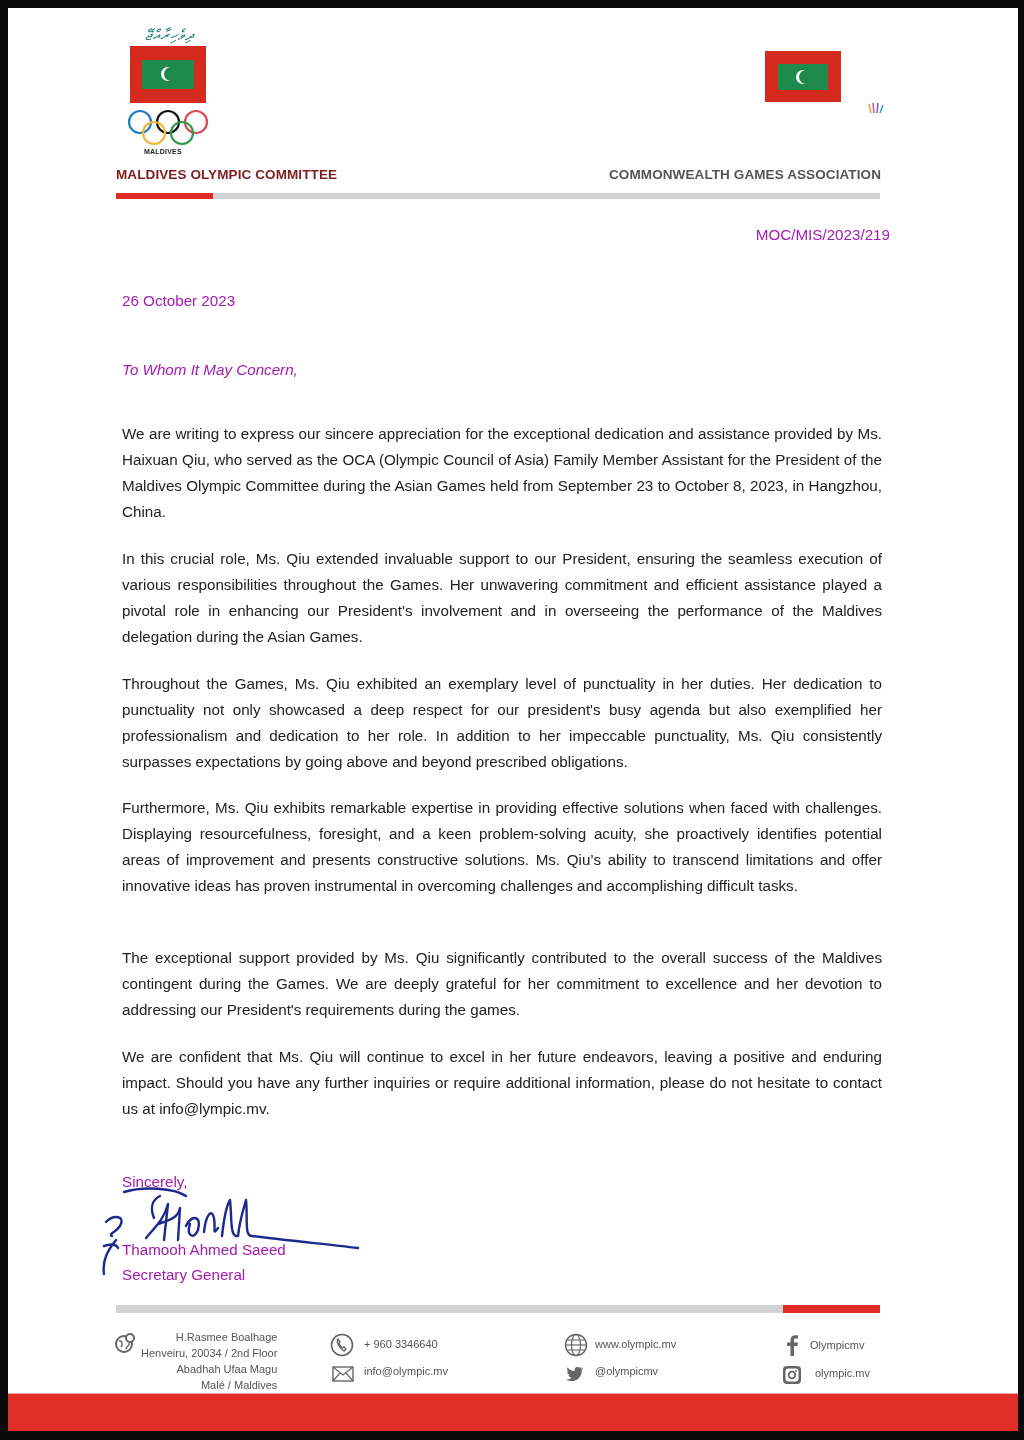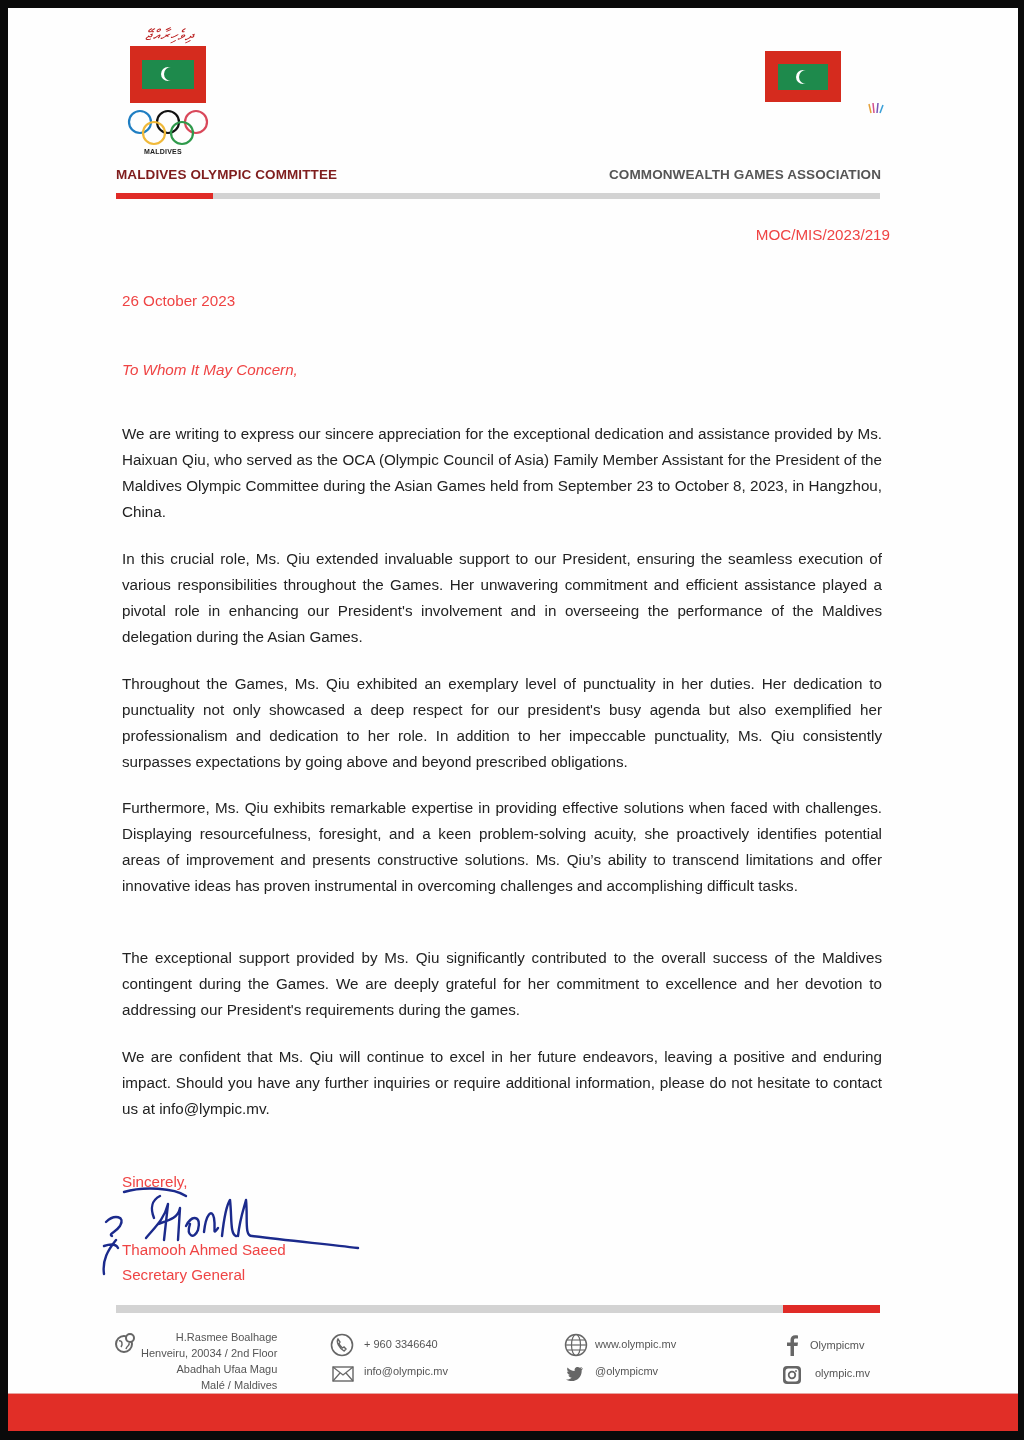--- a/index.html
+++ b/index.html
@@ -1,21 +1,21 @@
 <!DOCTYPE html>
 <html><head>
 <meta charset="utf-8">
 <style>
   html, body { margin: 0; padding: 0; }
   body { width: 1024px; height: 1440px; background: #0a0a0a; position: relative; overflow: hidden; font-family: "Liberation Sans", sans-serif; }
   .page { position: absolute; left: 8px; top: 8px; width: 1010px; height: 1423px; background: #fefefe; overflow: hidden; }
   .abs { position: absolute; }
 
   
-  .dhivehi { left: 137px; top: 18px; font-family: "DejaVu Serif", serif; font-size: 15px; color: #b91c1c; font-style: italic; letter-spacing: 1px; }
+  .dhivehi { left: 137px; top: 18px; font-family: "DejaVu Serif", serif; font-size: 15px; color: #0f766e; font-style: italic; letter-spacing: 1px; }
   .flag { background: #d52b1e; }
   .flag .green { position: absolute; background: #1e8a4c; }
   .flag .crescent { position: absolute; width: 14px; height: 14px; border-radius: 50%; box-shadow: -3px 0 0 0 #ffffff; }
   .flag-left { left: 122px; top: 38px; width: 76px; height: 57px; }
   .flag-left .green { left: 12px; top: 14px; width: 52px; height: 29px; }
   .flag-left .crescent { left: 34px; top: 21px; }
   .flag-right { left: 757px; top: 43px; width: 76px; height: 51px; }
   .flag-right .green { left: 13px; top: 13px; width: 50px; height: 26px; }
   .flag-right .crescent { left: 34px; top: 19px; }
 
@@ -30,21 +30,21 @@
   .cwg .l2 { font-size: 16px; }
   .cwg .l3 { font-size: 16px; font-weight: bold; }
   .cwg-fan { left: 860px; top: 94px; width: 16px; height: 12px; }
 
   .bar-top { left: 108px; top: 185px; width: 764px; height: 6px; background: #d3d3d3; }
   .bar-top .red { position: absolute; left: 0; top: 0; width: 97px; height: 6px; background: #e02b27; }
 
   .ref { right: 128px; top: 214px; font-size: 15px; color: #222; }
 
   
-  .body-text { font-size: 15.2px; color: #ef4444; line-height: 26px; }
+  .body-text { font-size: 15.2px; color: #a21caf; line-height: 26px; }
   .date { left: 114px; top: 280px; }
   .salutation { left: 114px; top: 349px; font-style: italic; }
   .para { position: absolute; left: 114px; width: 760px; text-align: justify; font-size: 15.2px; line-height: 26px; color: #222; margin: 0; }
   .p1 { top: 413px; }
   .p2 { top: 538px; }
   .p3 { top: 663px; }
   .p4 { top: 787px; }
   .p5 { top: 937px; }
   .p6 { top: 1036px; }
 

